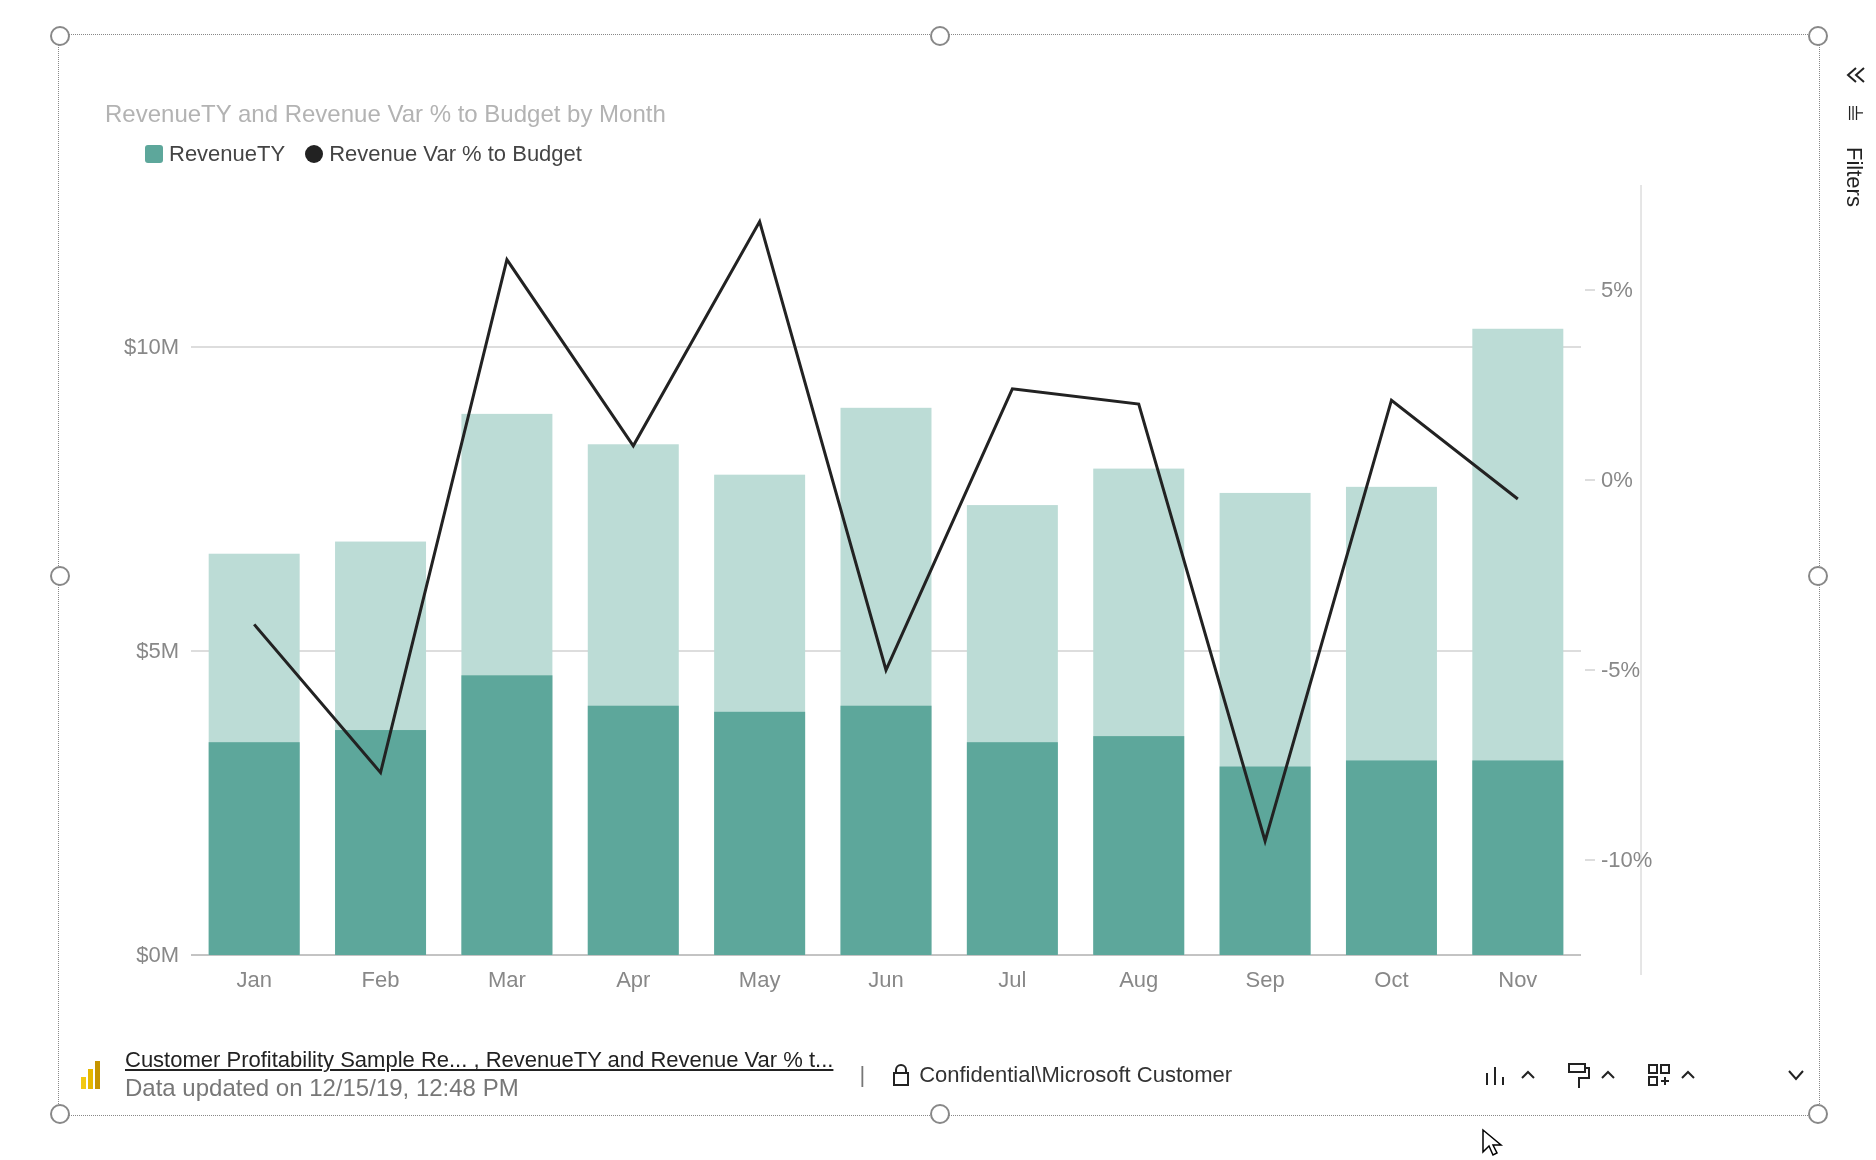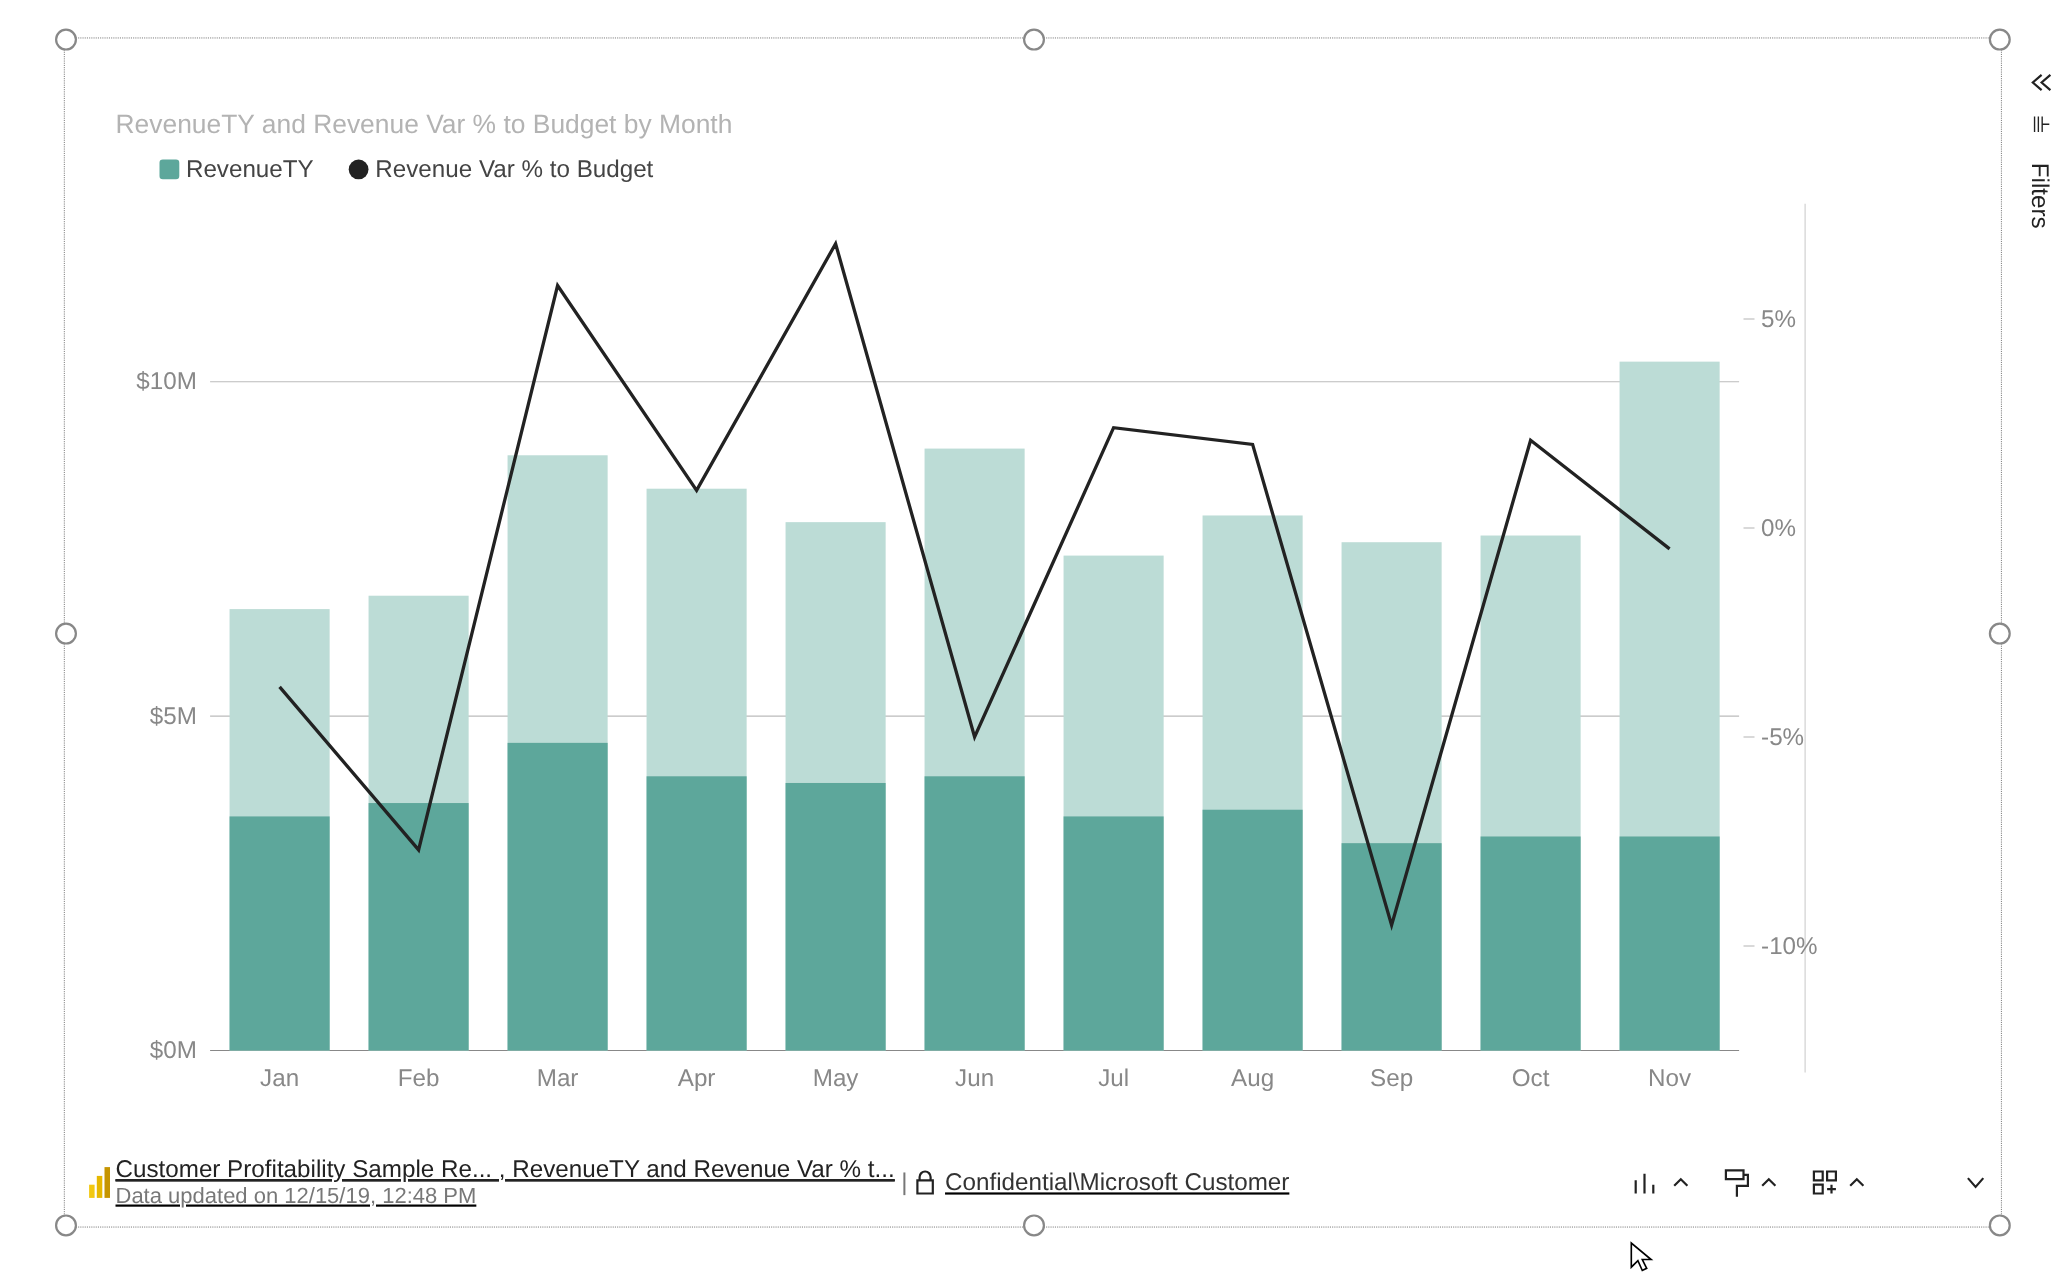--- a/index.html
+++ b/index.html
@@ -2,30 +2,30 @@
 <html><head>
 <meta charset="utf-8">
 <style>
   html,body{margin:0;padding:0;background:#fff;font-family:"Segoe UI",Arial,sans-serif;width:1876px;height:1160px;overflow:hidden;}
   .frame{position:absolute;left:58px;top:34px;width:1760px;height:1080px;border:1px dotted #888;background:#fff;}
   .handle{position:absolute;width:16px;height:16px;border:2px solid #888;background:#fff;border-radius:50%;}
   .handle.tl{left:-9px;top:-9px}.handle.tr{right:-9px;top:-9px}.handle.bl{left:-9px;bottom:-9px}.handle.br{right:-9px;bottom:-9px}
   .handle.tm{left:50%;top:-9px;margin-left:-9px}.handle.bm{left:50%;bottom:-9px;margin-left:-9px}
   .handle.lm{left:-9px;top:50%;margin-top:-9px}.handle.rm{right:-9px;top:50%;margin-top:-9px}
   .title{position:absolute;left:46px;top:65px;color:#b3b3b3;font-size:24px;font-weight:500;}
-  .legend{position:absolute;left:46px;top:106px;font-size:22px;color:#555;display:flex;gap:32px;align-items:center;padding-left:40px;}
+  .legend{position:absolute;left:46px;top:106px;font-size:22px;color:#555;display:flex;gap:20px;align-items:center;padding-left:40px;}
   .swatch.sq{width:18px;height:18px;border-radius:3px;display:inline-block;vertical-align:middle;margin-right:6px;}
   .swatch.ci{width:18px;height:18px;border-radius:50%;display:inline-block;vertical-align:middle;margin-right:6px;}
   .legend-item{display:flex;align-items:center;color:#444;}
   .plot{position:absolute;left:42px;top:150px;width:1566px;height:840px;}
-  .footer{position:absolute;left:20px;right:12px;bottom:8px;height:64px;display:flex;align-items:center;gap:2px;text-decoration:underline;}
+  .footer{position:absolute;left:20px;right:12px;bottom:8px;height:64px;display:flex;align-items:center;gap:22px;}
   .pbi-icon{width:24px;height:32px;}
   .footer-left{display:flex;flex-direction:column;justify-content:center;line-height:1.2;}
   .footer-link{font-size:22px;color:#222;text-decoration:underline;}
-  .footer-sub{font-size:20px;color:#777;}
+  .footer-sub{font-size:24px;color:#777;}
   .footer-sep{color:#777;font-size:22px;padding:0 4px;}
   .sensitivity{display:flex;align-items:center;gap:8px;color:#333;font-size:22px;}
   .flex-spacer{flex:1;}
   .footer-actions{display:flex;align-items:center;gap:28px;}
   .footer-actions .grp{display:flex;align-items:center;gap:6px;}
   .icon-stroke{stroke:#222;stroke-width:2;fill:none;}
   .side-panel{position:absolute;right:-60px;top:30px;width:50px;display:flex;flex-direction:column;align-items:center;gap:16px;color:#222;}
   .side-filters-label{writing-mode:vertical-rl;font-size:22px;color:#222;margin-top:6px;}
   .filter-glyph{font-size:20px;letter-spacing:-4px;}
   .axis-text{fill:#888;font-size:22px;font-family:inherit;}

